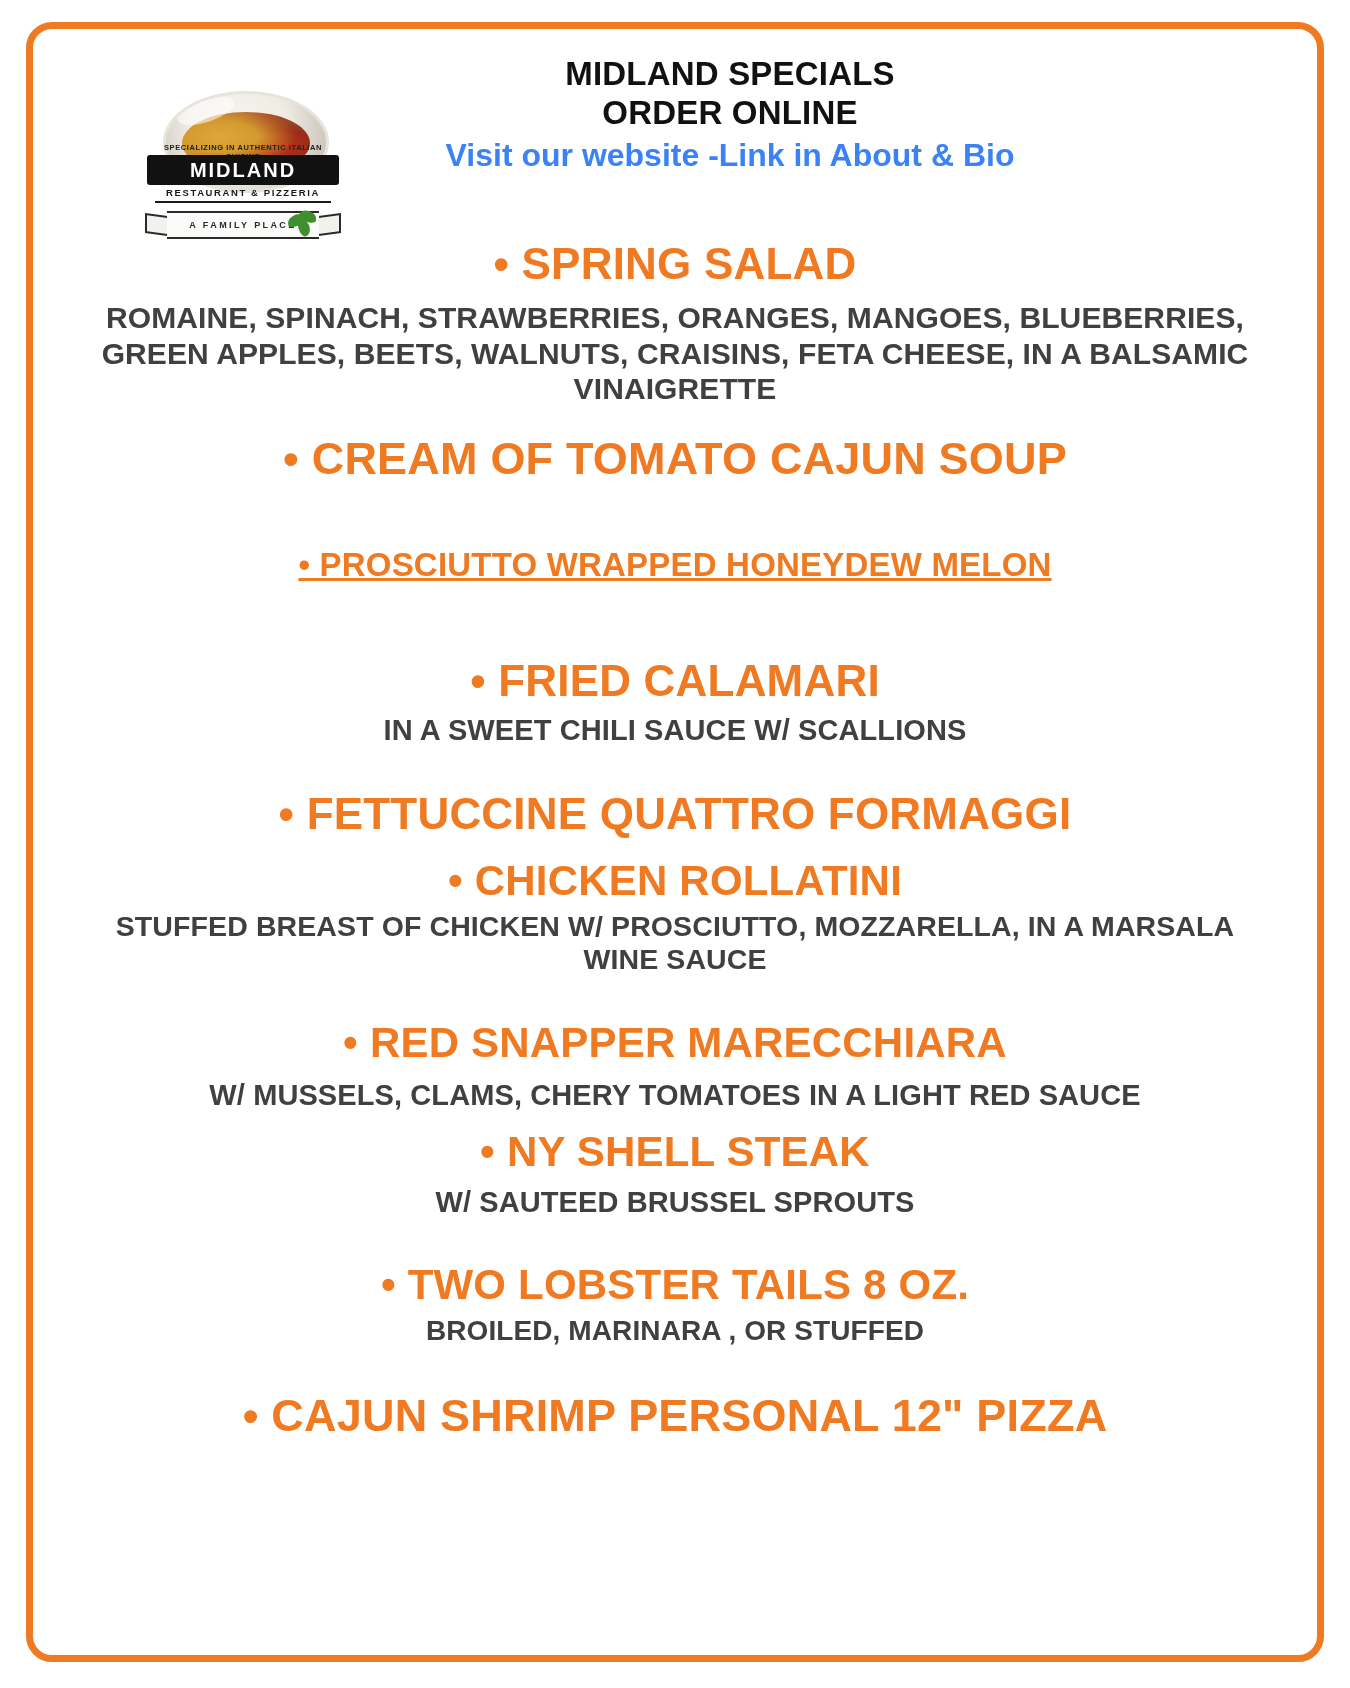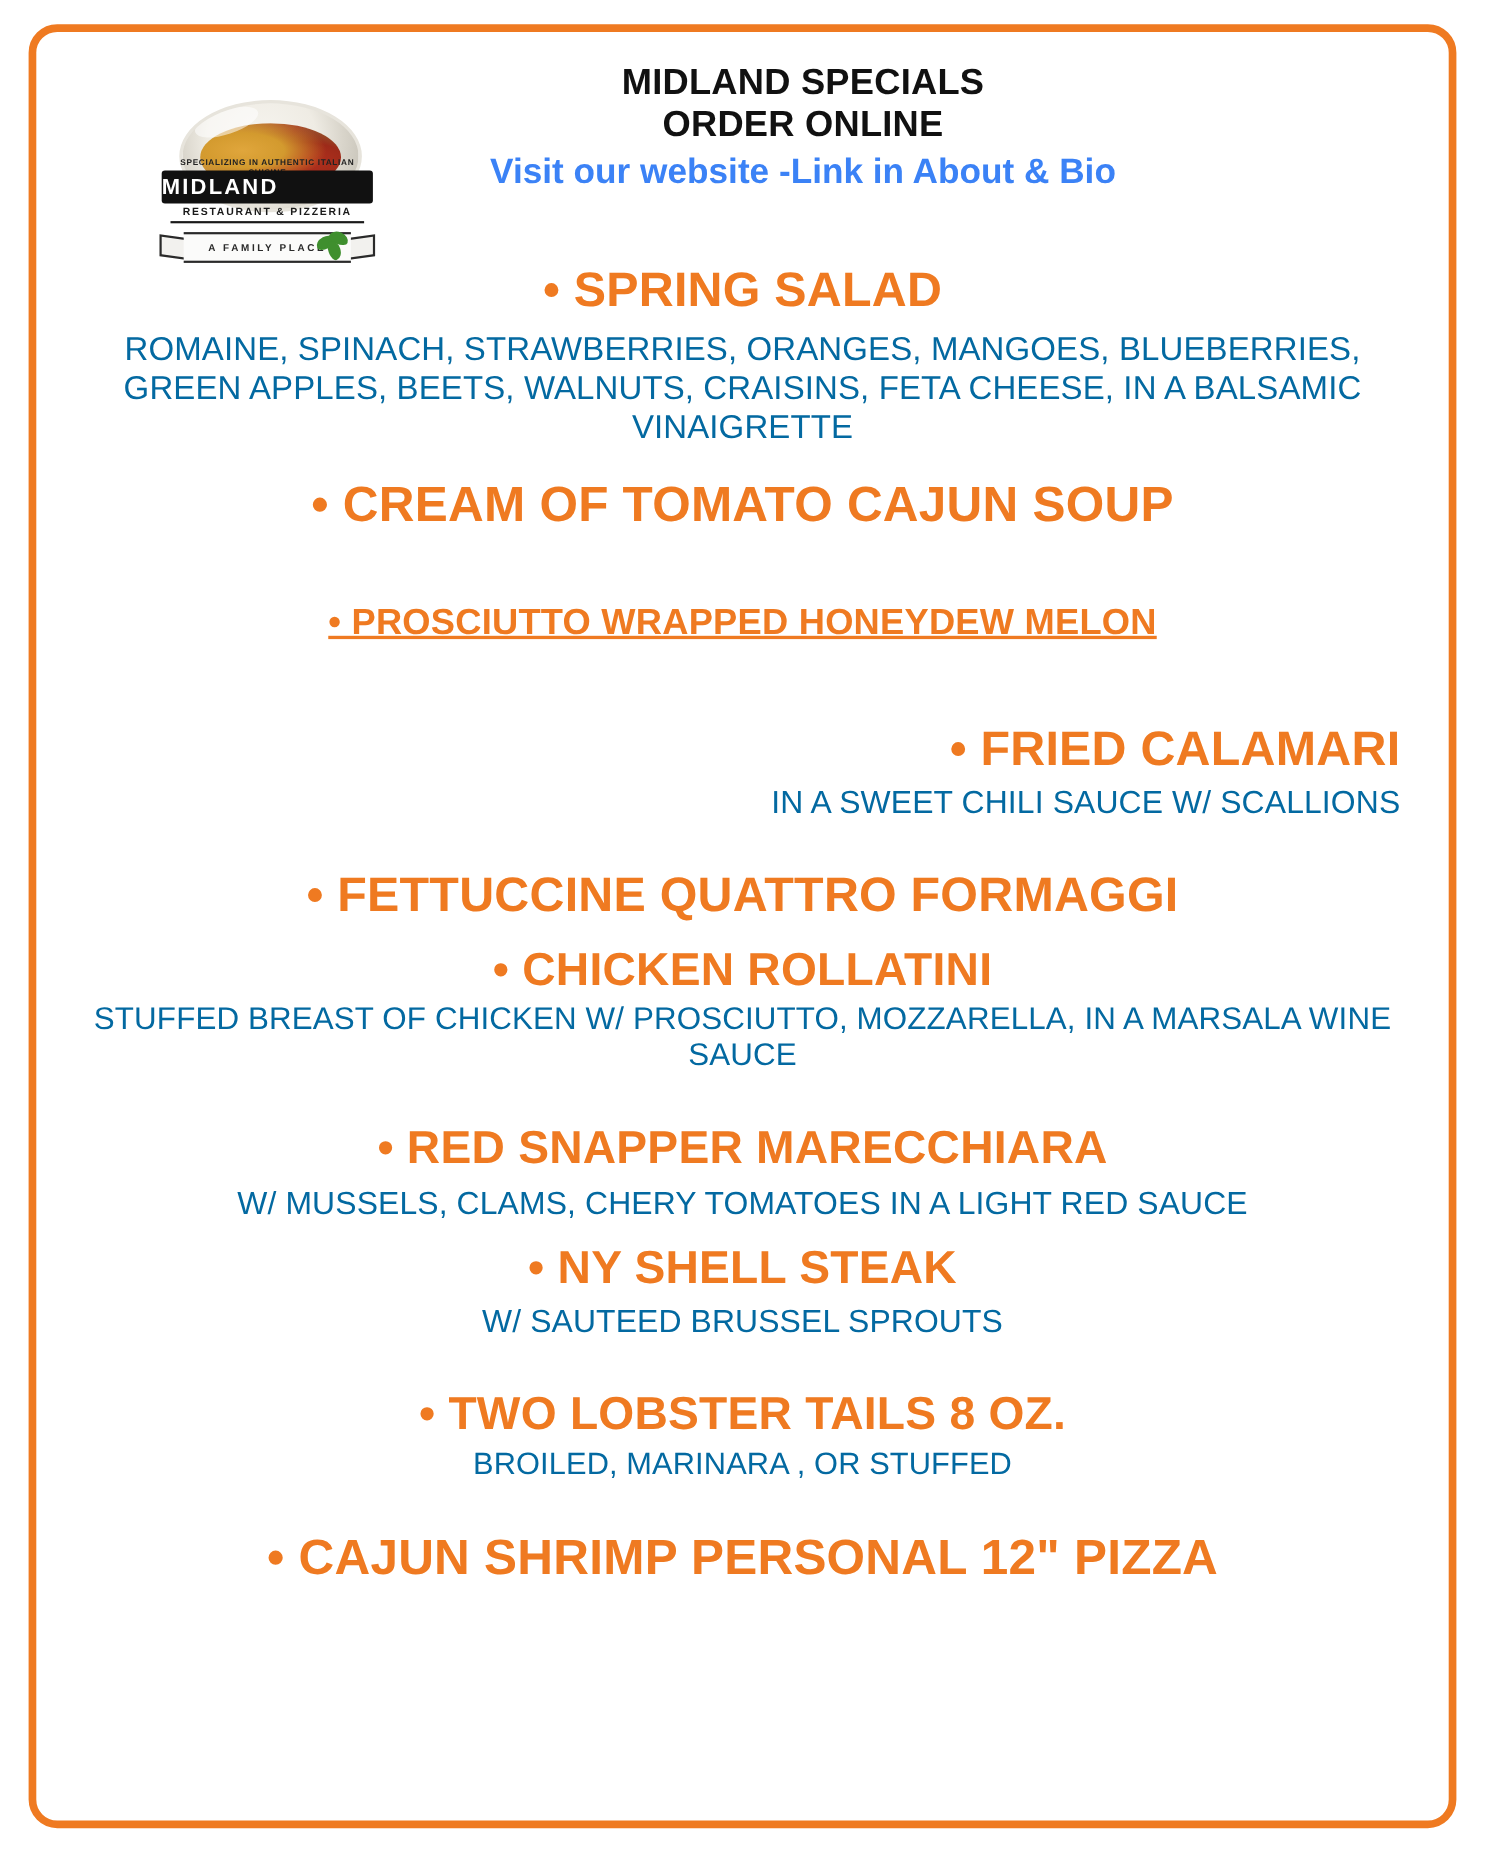--- a/index.html
+++ b/index.html
@@ -85,21 +85,21 @@
   .logo-band {
     position: absolute;
     left: 10px;
     top: 64px;
     width: 192px;
     height: 30px;
     background: #111111;
     border-radius: 3px;
     display: flex;
     align-items: center;
-    justify-content: flex-start;
+    justify-content: center;
   }
   .logo-band span {
     color: #ffffff;
     font-size: 20px;
     font-weight: bold;
     letter-spacing: 2px;
     font-family: "Liberation Sans", sans-serif;
   }
   .logo-sub {
     position: absolute;
@@ -214,38 +214,38 @@
   .item {
     text-align: center;
   }
   .item-name {
     color: #ef7a21;
     font-weight: bold;
     line-height: 1.12;
     letter-spacing: 0.2px;
   }
   .item-desc {
-    color: #0369a1;
-    font-weight: normal;
+    color: #404040;
+    font-weight: bold;
     line-height: 1.18;
     letter-spacing: 0.1px;
     margin-top: 4px;
   }
 
   
   .i0 .item-name { font-size: 44px; margin-top: 8px; }
   .i0 .item-desc { font-size: 30px; margin-top: 12px; }
 
   .i1 { margin-top: 28px; }
   .i1 .item-name { font-size: 45px; }
 
   .i2 { margin-top: 62px; }
   .i2 .item-name { font-size: 33px; text-decoration: underline; }
 
-  .i3 { margin-top: 72px; text-align: right; }
+  .i3 { margin-top: 72px; }
   .i3 .item-name { font-size: 44px; }
   .i3 .item-desc { font-size: 29px; margin-top: 8px; }
 
   .i4 { margin-top: 42px; }
   .i4 .item-name { font-size: 44px; }
   .i4 .item-desc { font-size: 28.5px; margin-top: 6px; }
 
   .i5 { margin-top: 18px; }
   .i5 .item-name { font-size: 42px; }
   .i5 .item-desc { font-size: 28.5px; margin-top: 6px; }

